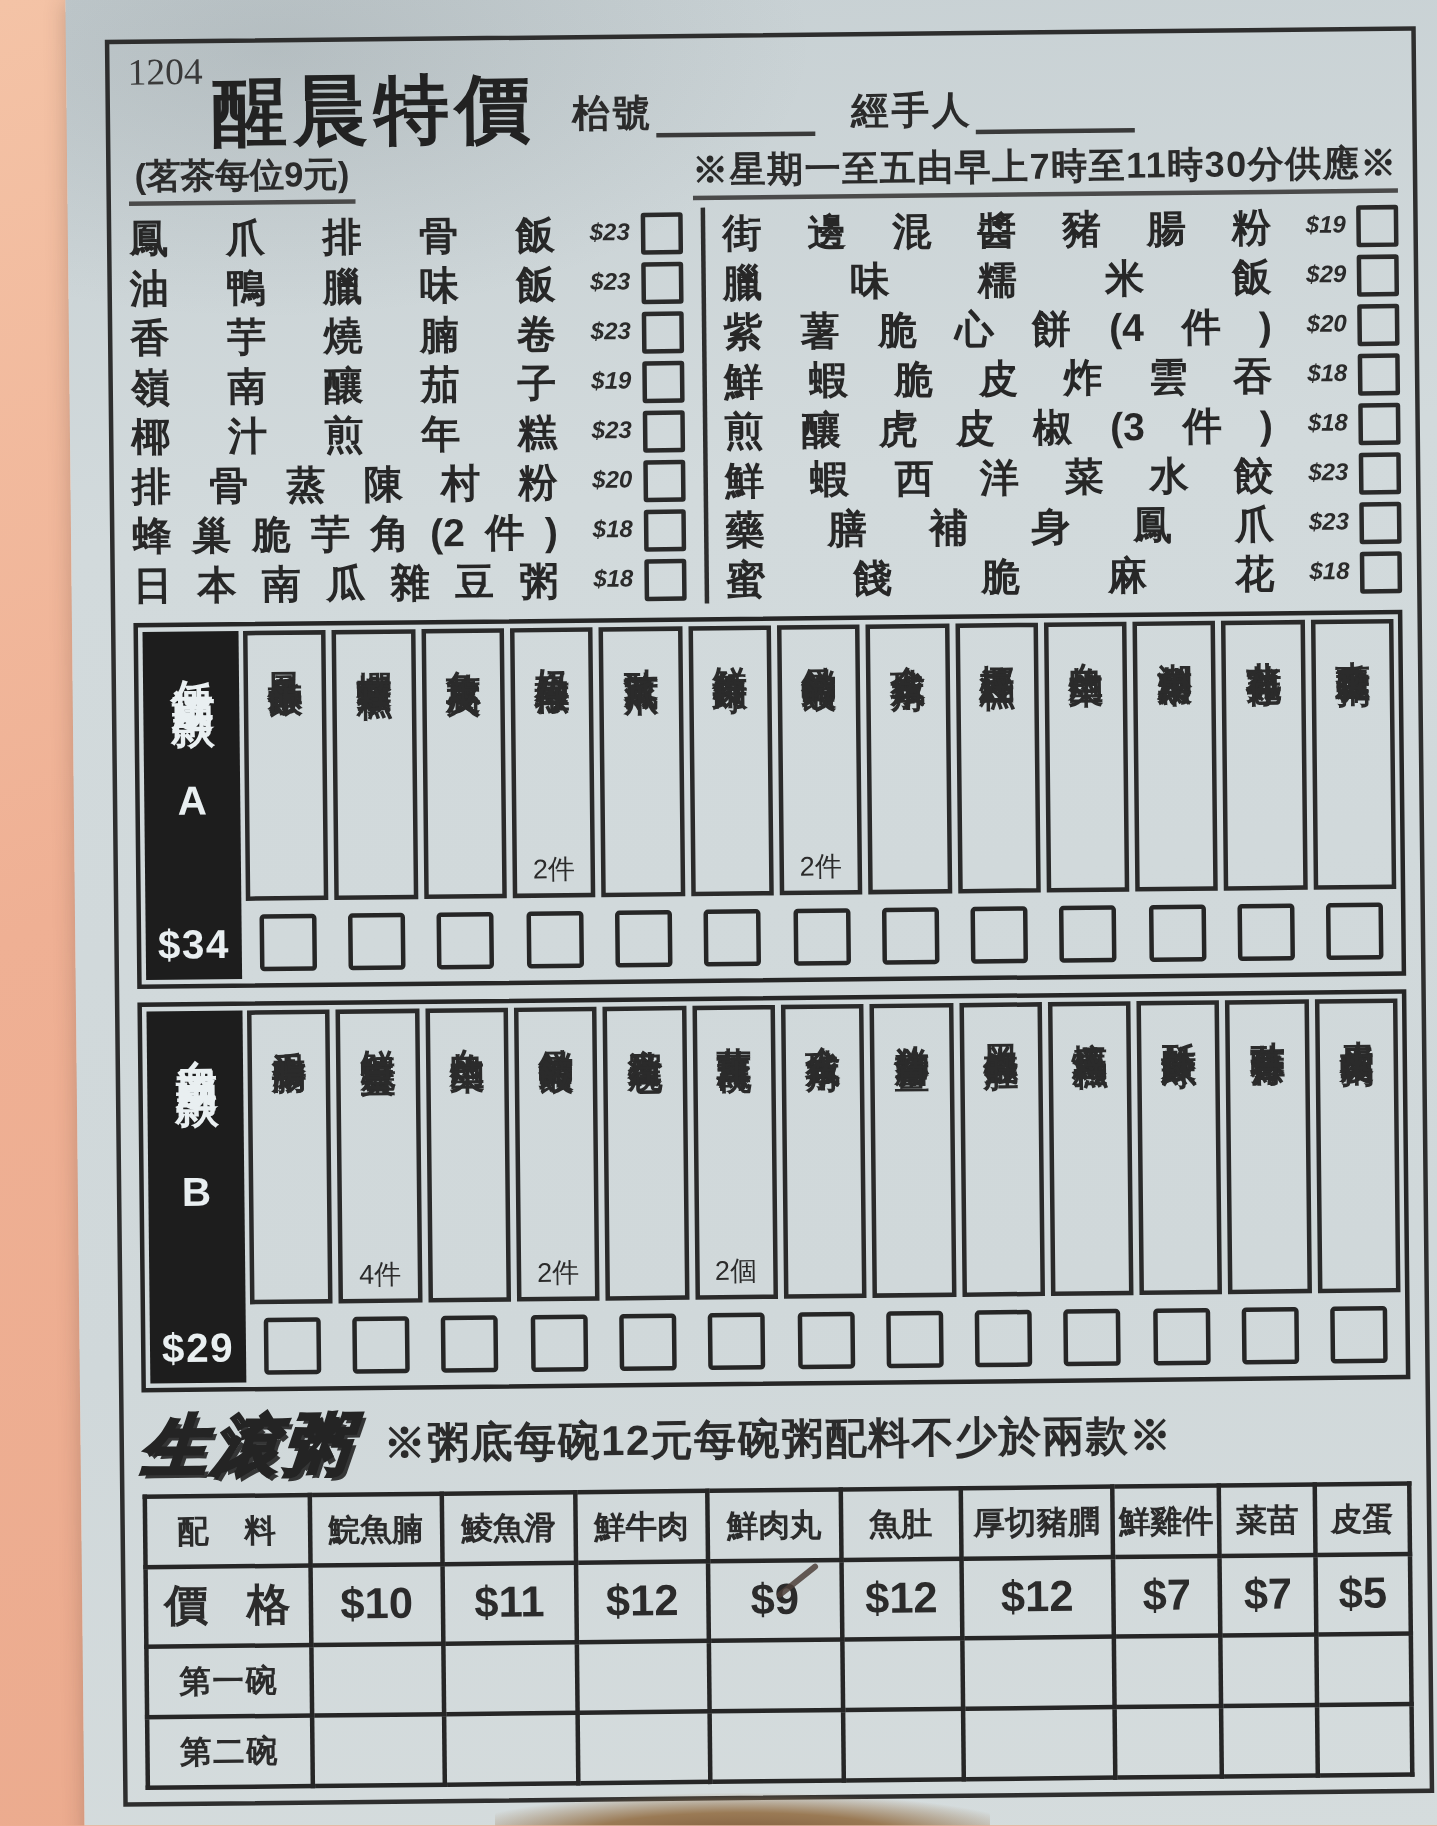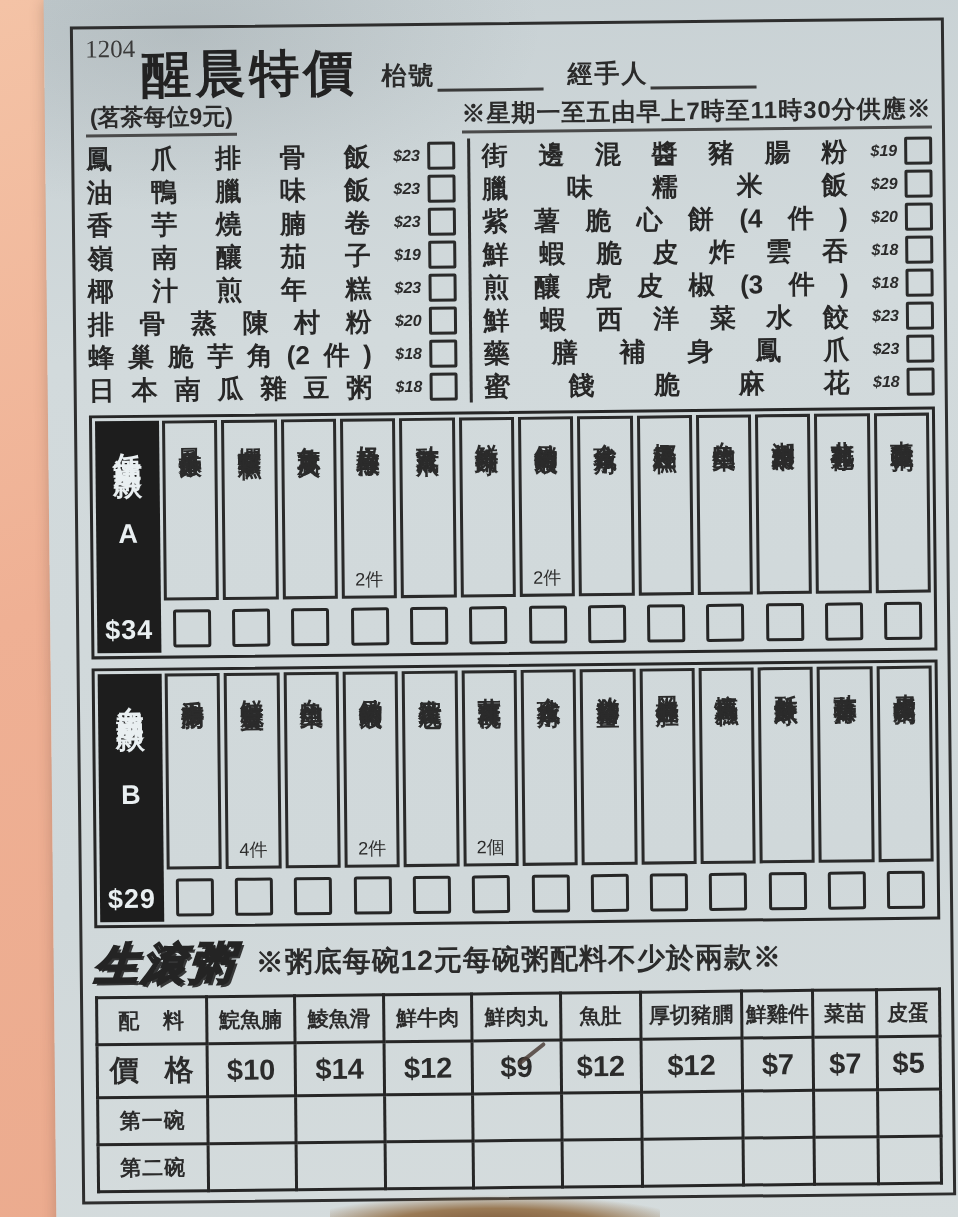--- a/index.html
+++ b/index.html
@@ -433,21 +433,21 @@
             <td>鮮肉丸</td>
             <td>魚肚</td>
             <td>厚切豬膶</td>
             <td>鮮雞件</td>
             <td>菜苗</td>
             <td>皮蛋</td>
           </tr>
           <tr class="r-price">
             <td class="lab lab-spread">價 格</td>
             <td>$10</td>
-            <td>$14</td>
+            <td>$11</td>
             <td>$12</td>
             <td>$9</td>
             <td>$12</td>
             <td>$12</td>
             <td>$7</td>
             <td>$7</td>
             <td>$5</td>
           </tr>
           <tr class="r-bowl">
             <td class="lab">第一碗</td>

